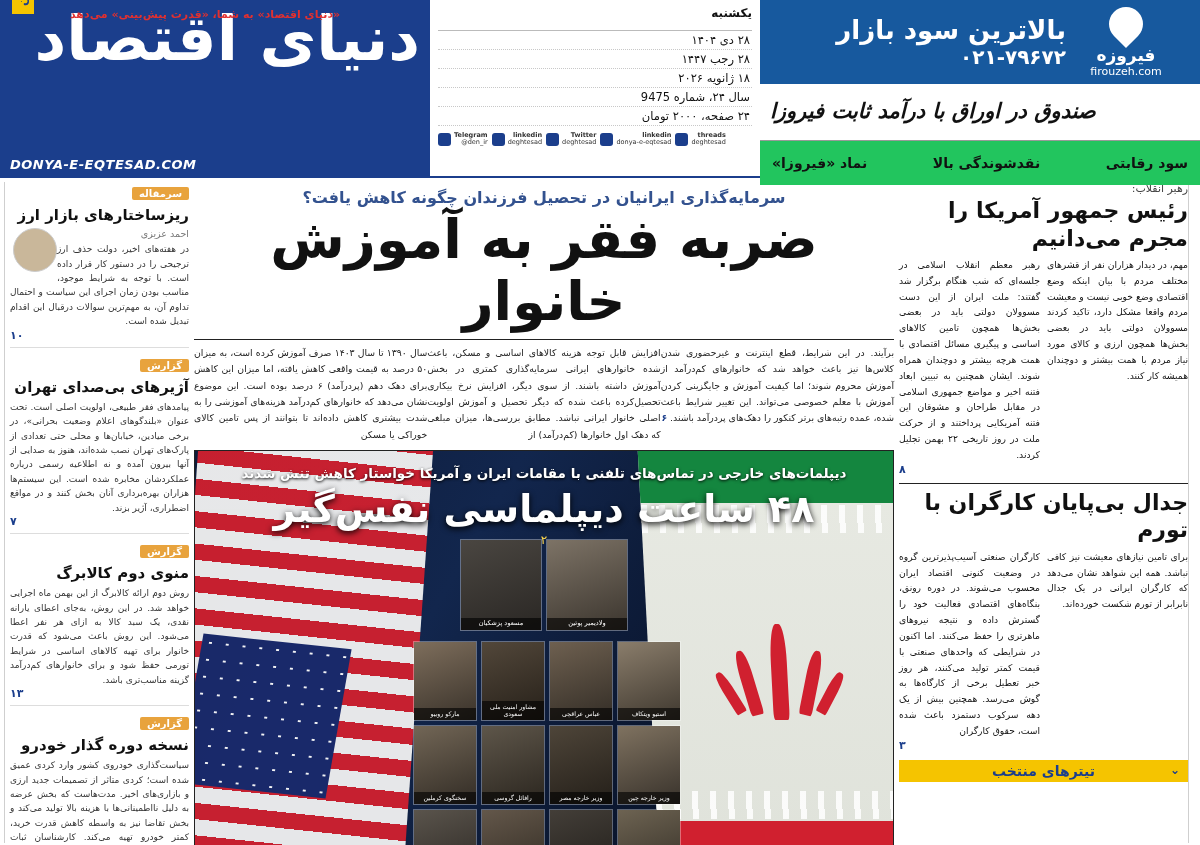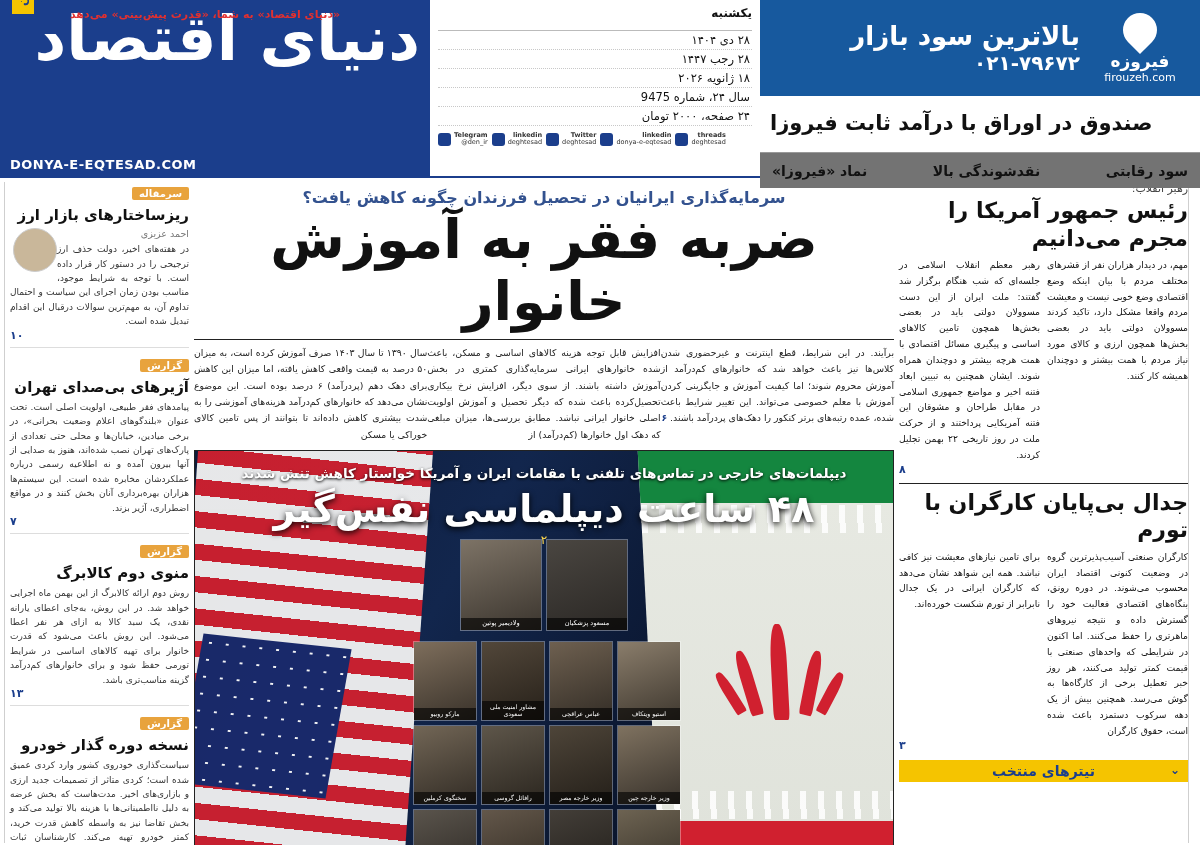--- a/index.html
+++ b/index.html
@@ -15,45 +15,45 @@
   .page { width:1200px; height:845px; position:relative; }
 
   
   .masthead { display:flex; flex-direction:row-reverse; height:178px; width:1200px; border-bottom:2px solid #1b3e8c; }
 
   
   .nameplate { width:430px; background:#1b3e8c; color:#fff; position:relative; padding:6px 10px 4px 10px; }
   .np-logo { font-size:62px; font-weight:bold; text-align:right; line-height:1.0; letter-spacing:-2px; margin-top:2px; direction:rtl; }
   .np-ribbon { position:absolute; top:14px; left:12px; background:#f5c400; color:#1b3e8c; font-size:12px; font-weight:bold; padding:4px 8px; transform:rotate(-90deg); transform-origin:left top; }
   .np-tag { position:absolute; top:8px; left:70px; color:#e03030; font-size:11px; font-weight:bold; }
-  .np-url { position:absolute; bottom:4px; left:10px; font-size:13px; font-weight:bold; letter-spacing:0.5px; }
+  .np-url { position:absolute; bottom:4px; left:10px; font-size:13px; font-weight:bold; letter-spacing:0.5px;font-style:italic; }
 
   
   .infocol { width:330px; background:#fff; padding:6px 8px 2px 8px; position:relative; }
   .infocol .day { font-size:12px; font-weight:bold; text-align:right; padding-left:4px; }
   .date-rows { margin-top:10px; border-top:1px solid #bbb; }
   .date-rows div { font-size:11.5px; text-align:right; padding:2px 2px; border-bottom:1px dotted #c8c8c8; }
   .socials { display:flex; flex-direction:row-reverse; gap:4px; margin-top:6px; }
   .soc { display:flex; flex-direction:row-reverse; align-items:center; gap:3px; }
   .soc .dot { width:13px; height:13px; border-radius:3px; background:#1b3e8c; display:inline-block; }
   .soc .txt { font-size:6.5px; line-height:1.15; color:#333; text-align:right; direction:ltr; }
 
   
   .admast { width:440px; position:relative; }
-  .ad-top { height:96px; background:#17599e; color:#fff; display:flex; flex-direction:row-reverse; align-items:center; padding:0 0; }
+  .ad-top { height:84px; background:#17599e; color:#fff; display:flex; flex-direction:row-reverse; align-items:center; padding:0 14px; }
   .ad-brand { width:120px; text-align:center; }
   .ad-brand .drop { width:34px; height:34px; margin:0 auto; background:#fff; border-radius:50% 50% 50% 0; transform:rotate(-45deg); }
   .ad-brand .bname { font-size:17px; font-weight:bold; margin-top:4px; }
   .ad-brand .burl { font-size:11px; }
   .ad-head { flex:1; text-align:right; padding-left:10px; }
   .ad-head .l1 { font-size:26px; font-weight:bold; }
   .ad-head .l2 { font-size:20px; font-weight:bold; letter-spacing:1px; direction:ltr; text-align:right; }
-  .ad-mid { height:56px; background:#fff; display:flex; align-items:center; justify-content:flex-end; padding:0 10px; }
+  .ad-mid { height:56px; background:#fff; display:flex; align-items:center; justify-content:flex-end; padding:0 10px;font-style:italic; }
   .ad-mid .t { font-size:21px; font-weight:bold; text-align:right; line-height:1.3; }
-  .ad-bot { height:36px; background:#737373; border-top:1px solid #999; display:flex; flex-direction:row-reverse; align-items:center; justify-content:space-between; padding:0 12px; }
+  .ad-bot { height:45px; background:#22c55e; border-top:1px solid #999; display:flex; flex-direction:row-reverse; align-items:center; justify-content:space-between; padding:0 12px; }
   .ad-bot span { font-size:14px; font-weight:bold; }
 
   
   .content { display:flex; flex-direction:row-reverse; width:1200px; height:665px; padding:4px 4px 0 4px; gap:5px; }
 
   
   .right-col { width:185px; border-left:1px solid #cfcfcf; padding-left:5px; }
   .brief { border-bottom:1px solid #ddd; padding-bottom:5px; margin-bottom:6px; }
   .kicker { background:#e8a33d; color:#fff; font-size:10px; font-weight:bold; padding:1px 7px; display:inline-block; border-radius:2px; }
   .brief h3 { font-size:15px; margin:4px 0 3px; font-weight:bold; text-align:right; line-height:1.35; }
@@ -257,26 +257,26 @@
         </div>
 
         <div class="photo-headline">
           <div class="sub">دیپلمات‌های خارجی در تماس‌های تلفنی با مقامات ایران و آمریکا خواستار کاهش تنش شدند</div>
           <div class="main">۴۸ ساعت دیپلماسی نفس‌گیر</div>
           <div class="pg">۲</div>
         </div>
 
         <div class="two-top">
           <div class="pcell">
+            <div class="face" style="background:linear-gradient(160deg,#4a4641,#2a2724)"></div>
+            <div class="cap">مسعود پزشکیان</div>
+          </div>
+          <div class="pcell">
             <div class="face" style="background:linear-gradient(160deg,#7d7366,#3b352e)"></div>
             <div class="cap">ولادیمیر پوتین</div>
-          </div>
-          <div class="pcell">
-            <div class="face" style="background:linear-gradient(160deg,#4a4641,#2a2724)"></div>
-            <div class="cap">مسعود پزشکیان</div>
           </div>
         </div>
 
         <div class="grid-port" style="top:190px;">
           <div class="pcell">
               <div class="face" style="background:linear-gradient(160deg,#8a7d6b,#3f382f)"></div>
               <div class="cap">استیو ویتکاف</div>
             </div>
           <div class="pcell">
               <div class="face" style="background:linear-gradient(160deg,#6e6050,#332d26)"></div>
@@ -330,22 +330,22 @@
       <div class="body2">
         <div class="c">رهبر معظم انقلاب اسلامی در جلسه‌ای که شب‌ هنگام برگزار شد گفتند: ملت ایران از این دست مسوولان دولتی باید در بعضی بخش‌ها همچون تامین کالاهای اساسی و پیگیری مسائل اقتصادی با همت هرچه بیشتر و دوچندان همراه شوند. ایشان همچنین به تبیین ابعاد فتنه اخیر و مواضع جمهوری اسلامی در مقابل طراحان و مشوقان این فتنه آمریکایی پرداختند و از حرکت ملت در روز تاریخی ۲۲ بهمن تجلیل کردند.</div>
         <div class="c">مهم، در دیدار هزاران نفر از قشرهای مختلف مردم با بیان اینکه وضع اقتصادی وضع خوبی نیست و معیشت مردم واقعا مشکل دارد، تاکید کردند مسوولان دولتی باید در بعضی بخش‌ها همچون ارزی و کالای مورد نیاز مردم با همت بیشتر و دوچندان همیشه کار کنند.</div>
       </div>
       <div class="pg-left">۸</div>
 
       <div class="rule"></div>
 
       <h2>جدال بی‌پایان کارگران با تورم</h2>
       <div class="body2">
+        <div class="c">کارگران صنعتی آسیب‌پذیرترین گروه در وضعیت کنونی اقتصاد ایران محسوب می‌شوند. در دوره رونق، بنگاه‌های اقتصادی فعالیت خود را گسترش داده و نتیجه نیروهای ماهرتری را حفظ می‌کنند. اما اکنون در شرایطی که واحدهای صنعتی با قیمت کمتر تولید می‌کنند، هر روز خبر تعطیل برخی از کارگاه‌ها به گوش می‌رسد. همچنین بیش از یک دهه سرکوب دستمزد باعث شده است، حقوق کارگران</div>
         <div class="c">برای تامین نیازهای معیشت نیز کافی نباشد. همه این شواهد نشان می‌دهد که کارگران ایرانی در یک جدال نابرابر از تورم شکست خورده‌اند.</div>
-        <div class="c">کارگران صنعتی آسیب‌پذیرترین گروه در وضعیت کنونی اقتصاد ایران محسوب می‌شوند. در دوره رونق، بنگاه‌های اقتصادی فعالیت خود را گسترش داده و نتیجه نیروهای ماهرتری را حفظ می‌کنند. اما اکنون در شرایطی که واحدهای صنعتی با قیمت کمتر تولید می‌کنند، هر روز خبر تعطیل برخی از کارگاه‌ها به گوش می‌رسد. همچنین بیش از یک دهه سرکوب دستمزد باعث شده است، حقوق کارگران</div>
       </div>
       <div class="pg-left">۳</div>
 
       <div class="titles-head">
         <span class="chev">⌄</span>
         <span>تیترهای منتخب</span>
       </div>
 
     </div>
   </div>

